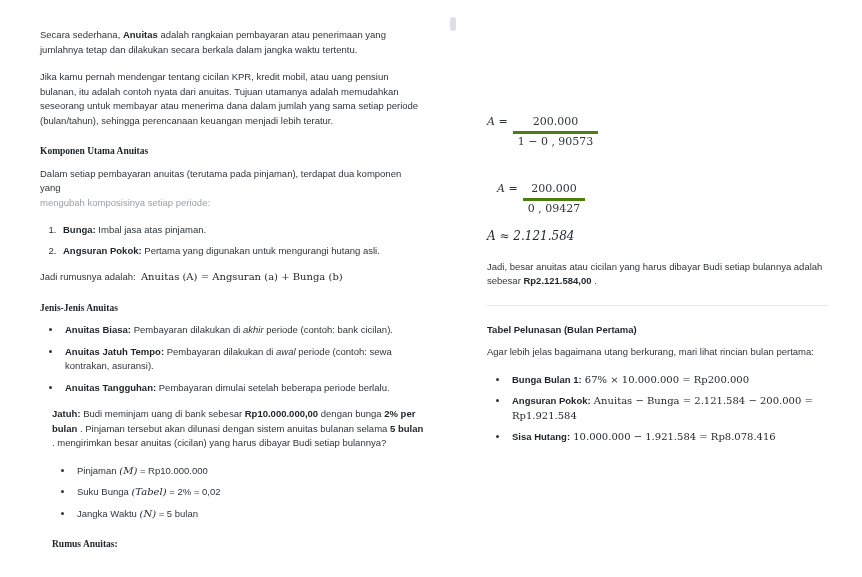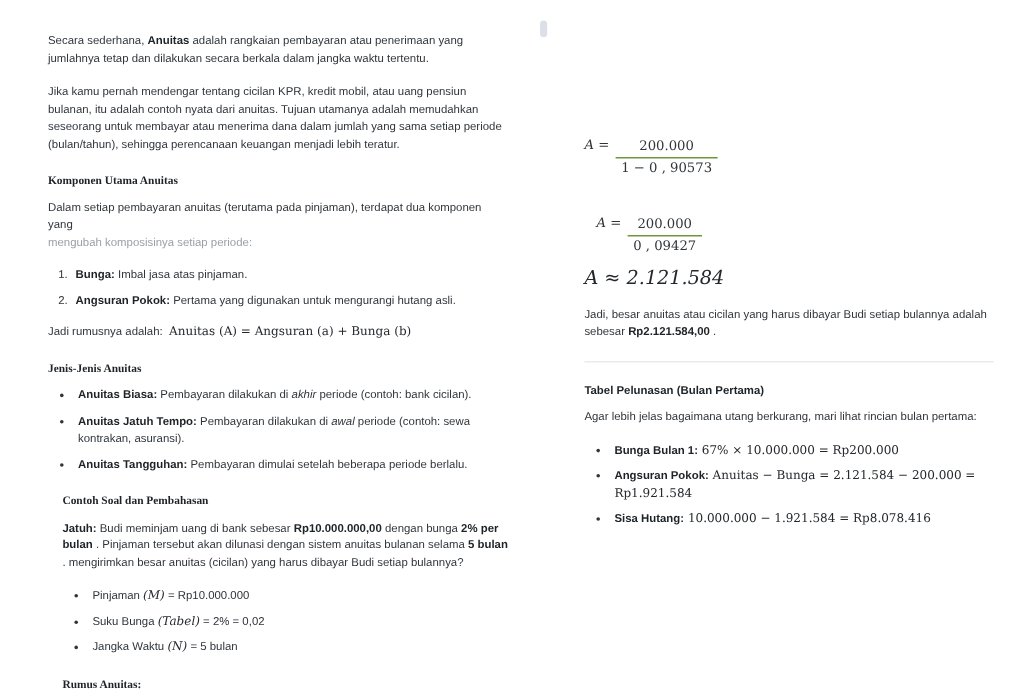--- a/index.html
+++ b/index.html
@@ -30,23 +30,23 @@
   .indent-block { margin-left:12px; }
 
   
   .math { font-family:"DejaVu Serif", serif; color:#24282c; }
   .mvar { font-family:"DejaVu Serif", serif; font-style:italic; color:#24282c; }
   .formula-row { text-align:center; margin:10px 0 14px 0; font-size:11px; }
   .formula-row.left-align { text-align:left; margin:0 0 13px 0; }
   .frac { display:inline-block; vertical-align:middle; text-align:center;
           font-family:"DejaVu Serif", serif;margin-top:20px; }
   .frac .num { display:block; padding:0 5px 1px 5px; }
-  .frac .den { display:block; border-top:1px solid #4d7c0f; padding:1px 5px 0 5px; }
+  .frac .den { display:block; border-top:3px solid #4d7c0f; padding:1px 5px 0 5px; }
   .flhs { font-family:"DejaVu Serif", serif; font-style:italic; margin-right:5px; }
-  .plain-eq { font-size:16px; margin:0 0 16px 0; }
+  .plain-eq { font-size:12px; margin:0 0 16px 0; }
 
   .divider { border:none; border-top:1px solid #e4e6e8; margin:16px 0 17px 0; }
 
   .scroll-thumb {
     position:absolute; left:450px; top:17px; width:6px; height:14px;
     border-radius:3px; background:#dbe0e8;
   }
   .inline-math { font-size:10px; }
 </style>
 </head>
@@ -75,21 +75,20 @@
 
     <div class="heading mt">Jenis-Jenis Anuitas</div>
 
     <ul class="bullets">
       <li><b>Anuitas Biasa:</b><span> Pembayaran dilakukan di </span><span class="ital">akhir</span><span> periode (contoh: bank cicilan).</span></li>
       <li><b>Anuitas Jatuh Tempo:</b><span> Pembayaran dilakukan di </span><span class="ital">awal</span><span> periode (contoh: sewa kontrakan, asuransi).</span></li>
       <li><b>Anuitas Tangguhan:</b><span> Pembayaran dimulai setelah beberapa periode berlalu.</span></li>
     </ul>
 
     <div class="indent-block">
-      <div class="heading mt">Contoh Soal dan Pembahasan</div>
 
       <p class="para"><b>Jatuh:</b><span> Budi meminjam uang di bank sebesar </span><b>Rp10.000.000,00</b><span> dengan bunga </span><b>2% per bulan</b><span> . Pinjaman tersebut akan dilunasi dengan sistem anuitas bulanan selama </span><b>5 bulan</b><span> . mengirimkan besar anuitas (cicilan) yang harus dibayar Budi setiap bulannya?</span></p>
 
       <ul class="bullets">
         <li><span>Pinjaman </span><span class="mvar inline-math">(M)</span><span> = Rp10.000.000</span></li>
         <li><span>Suku Bunga </span><span class="mvar inline-math">(Tabel)</span><span> = 2% = 0,02</span></li>
         <li><span>Jangka Waktu </span><span class="mvar inline-math">(N)</span><span> = 5 bulan</span></li>
       </ul>
 
       <div class="heading mt">Rumus Anuitas:</div>

